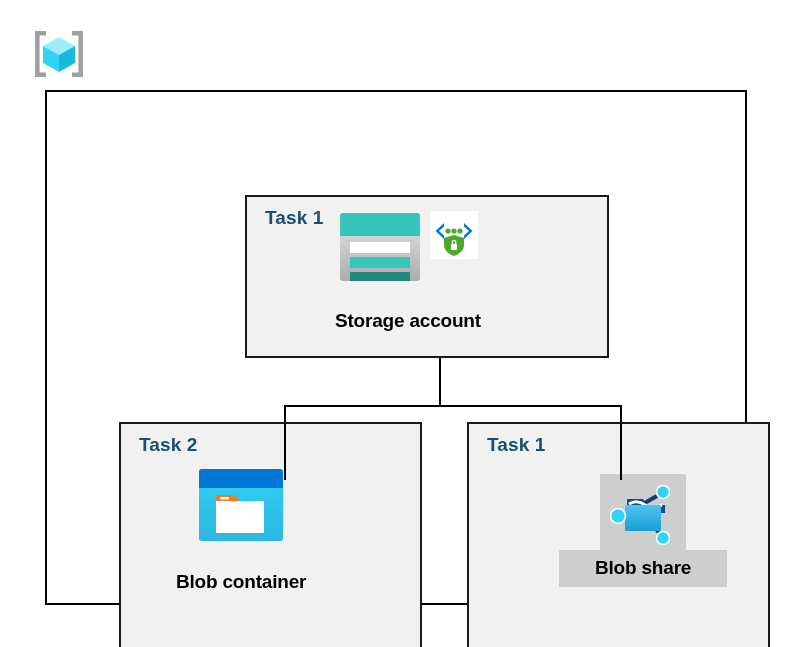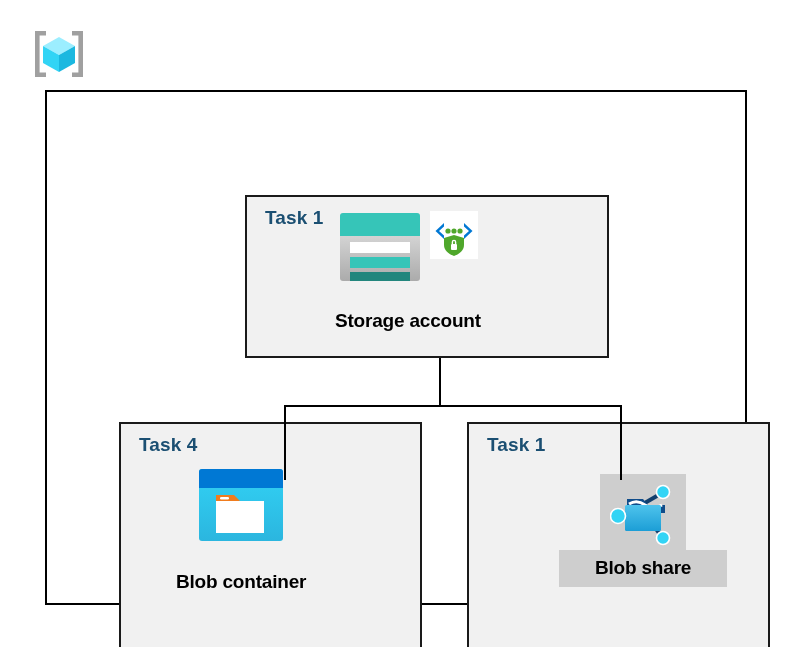--- a/index.html
+++ b/index.html
@@ -183,21 +183,21 @@
             <path d="M22.4 33 v-2 a1.6 1.6 0 0 1 3.2 0 v2" fill="none" stroke="#FFFFFF" stroke-width="1.4"></path>
           </svg>
         </span>
 
       </div>
       <div class="node-caption cap-gap">Storage account</div>
     </div>
   </div>
 
   <div class="task-panel" id="panel-task2">
-    <div class="task-label">Task 4</div>
+    <div class="task-label">Task 2</div>
 
     <div class="node" id="node-blob">
       <span>
         <svg width="90" height="78" viewBox="0 0 90 78" aria-hidden="true">
           <defs>
             <linearGradient id="gradBlob" x1="0" y1="0" x2="0" y2="1">
               <stop offset="0" stop-color="#32D2F5"></stop>
               <stop offset="1" stop-color="#2BB6DF"></stop>
             </linearGradient>
           </defs>

